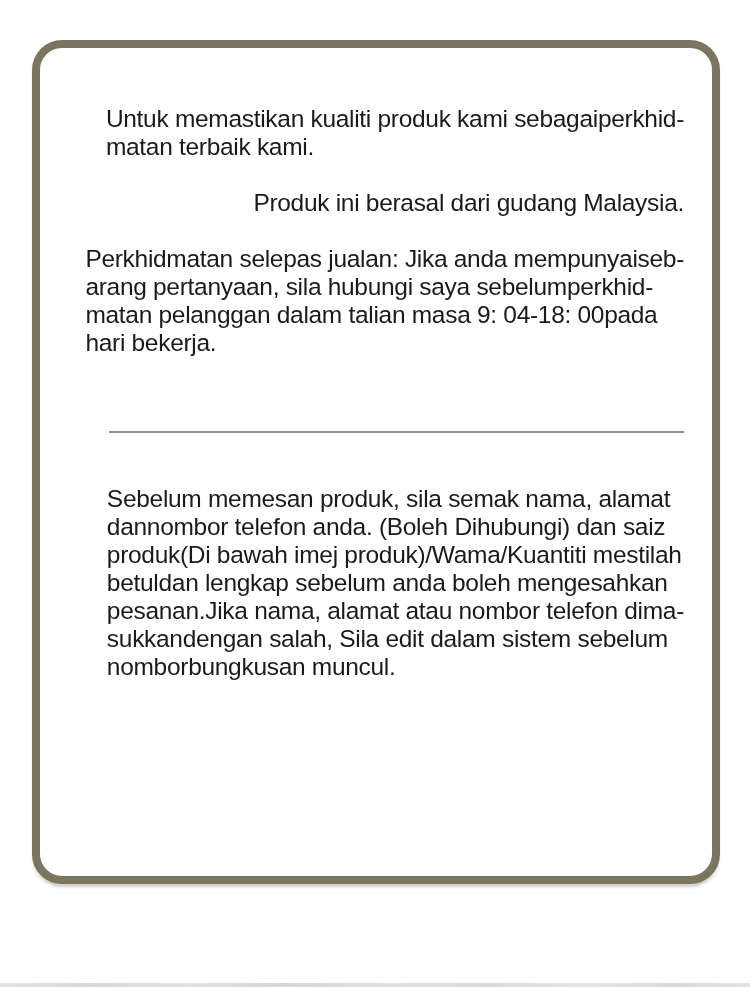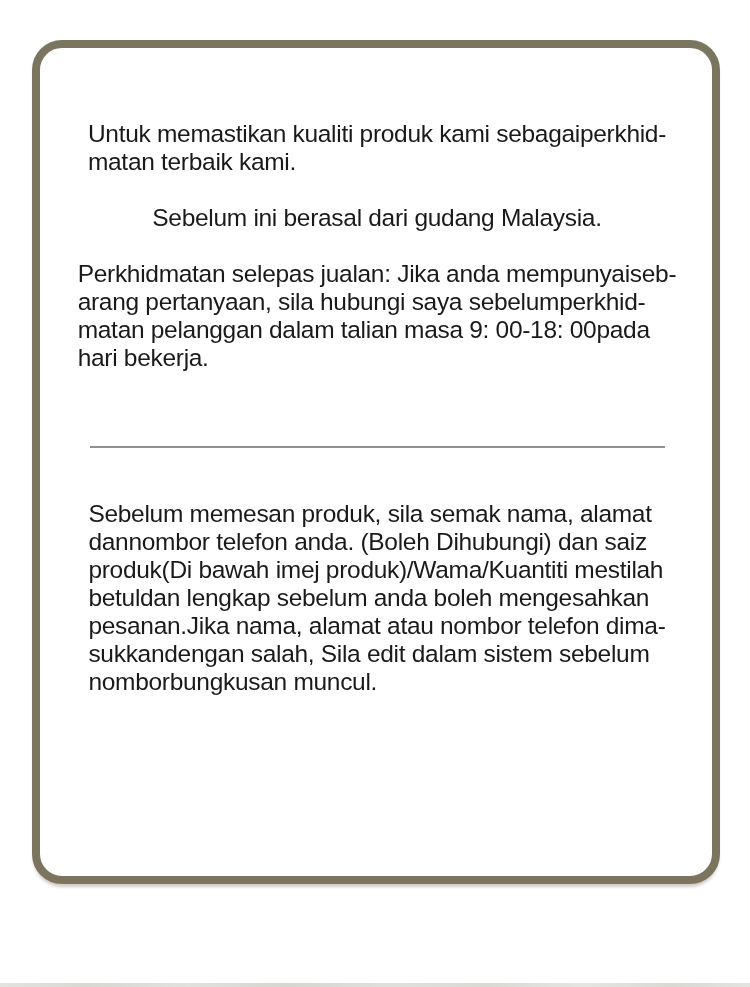--- a/index.html
+++ b/index.html
@@ -22,26 +22,25 @@
     box-sizing: border-box;
     border: 8px solid #7b755f;
     border-radius: 30px;
     background: #ffffff;
     box-shadow: 0 4px 3px -1px rgba(120, 115, 95, 0.35);
   }
 
   .card-content {
     display: flex;
     flex-direction: column;
-    align-items: center;
+    align-items: flex-end;
     padding: 57px 28px 0 30px;
     box-sizing: border-box;
     height: 100%;
     overflow: hidden;
-    margin-top: 15px;
   }
 
   .card-content p {
     margin: 0 0 28px 0;
     font-size: 24.5px;
     line-height: 28px;
     letter-spacing: -0.3px;
     color: #1a1a1a;
     white-space: pre-line;
     font-weight: 500;
@@ -67,24 +66,24 @@
     opacity: 0.85;
   }
 </style>
 </head>
 <body>
 
 <div class="notice-card">
   <div class="card-content">
     <p>Untuk memastikan kualiti produk kami sebagaiperkhid-
 matan terbaik kami.</p>
-    <p>Sebelum ini berasal dari gudang Malaysia.</p>
+    <p>Produk ini berasal dari gudang Malaysia.</p>
     <p>Perkhidmatan selepas jualan: Jika anda mempunyaiseb-
 arang pertanyaan, sila hubungi saya sebelumperkhid-
-matan pelanggan dalam talian masa 9: 00-18: 00pada
+matan pelanggan dalam talian masa 9: 04-18: 00pada
 hari bekerja.</p>
     <div class="divider"></div>
     <p>Sebelum memesan produk, sila semak nama, alamat
 dannombor telefon anda. (Boleh Dihubungi) dan saiz
 produk(Di bawah imej produk)/Wama/Kuantiti mestilah
 betuldan lengkap sebelum anda boleh mengesahkan
 pesanan.Jika nama, alamat atau nombor telefon dima-
 sukkandengan salah, Sila edit dalam sistem sebelum
 nomborbungkusan muncul.</p>
   </div>

